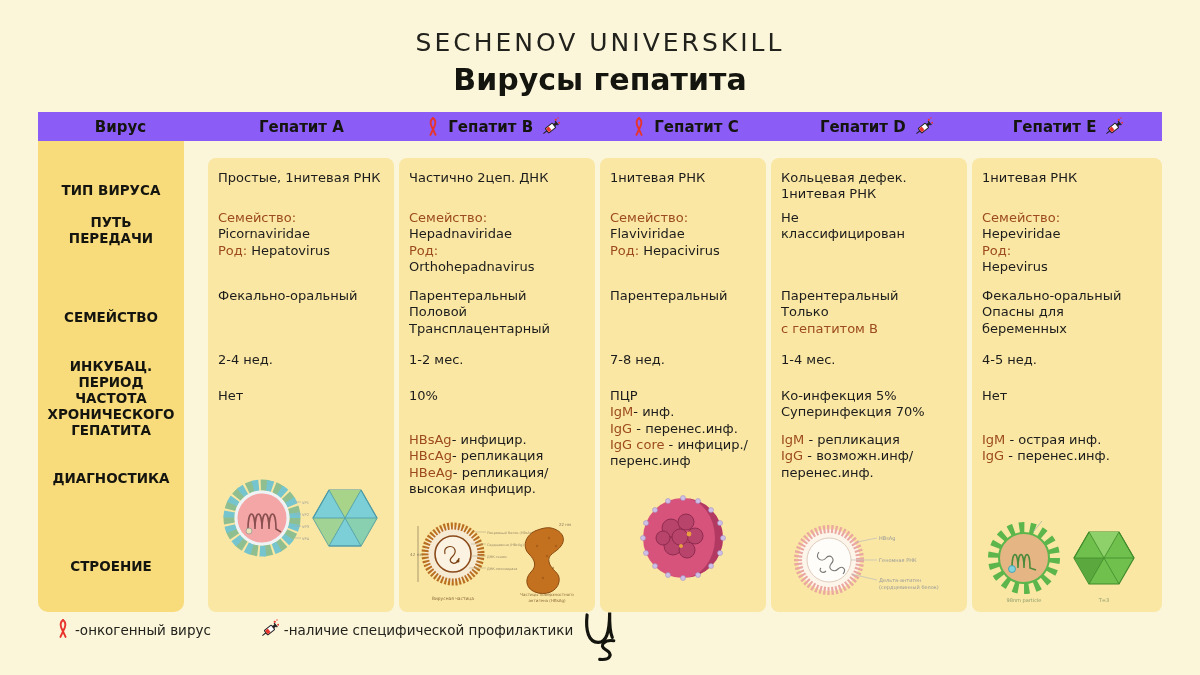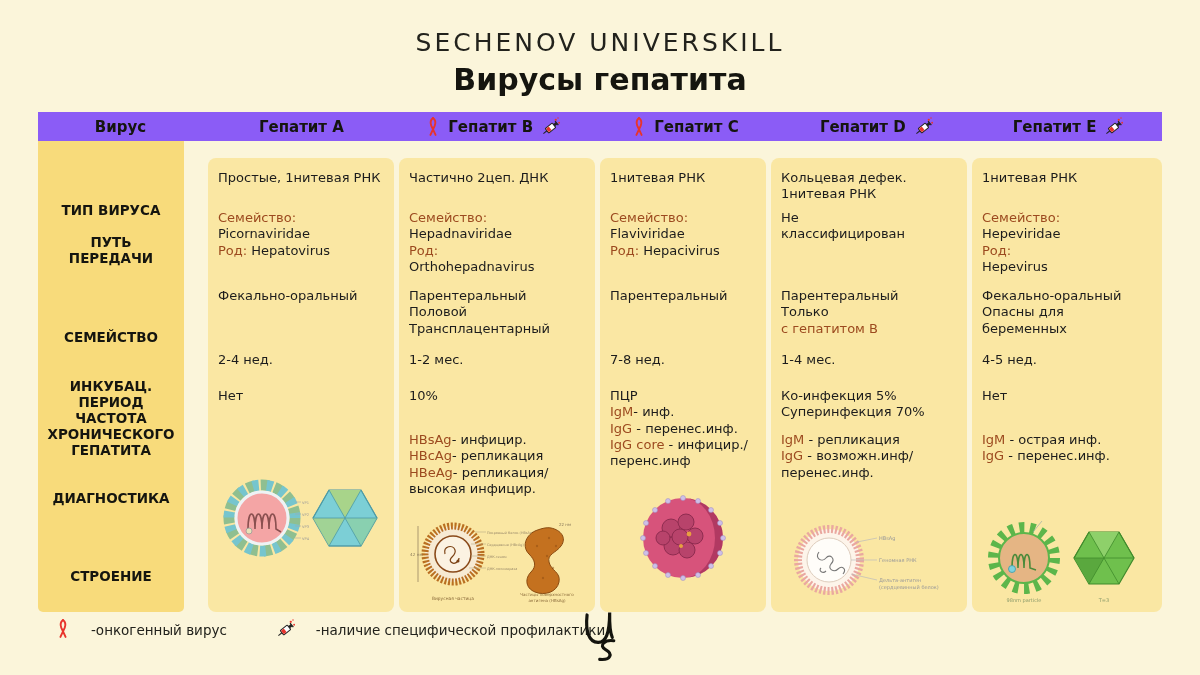--- a/index.html
+++ b/index.html
@@ -7,22 +7,22 @@
     width:1200px;height:675px;position:relative;overflow:hidden;
     background:#FBF5DA;color:#1c1c1c;
     font-family:"DejaVu Sans","Liberation Sans",sans-serif;
   }
   .brand{position:absolute;top:28px;left:0;width:100%;text-align:center;
     font-size:25px;letter-spacing:3px;font-weight:400;color:#22221c}
   .title{position:absolute;top:62px;left:0;width:100%;text-align:center;
     font-size:30px;font-weight:700;color:#15150f}
   .board{position:absolute;left:38px;top:112px;width:1124px;height:500px}
   .corner-col{position:absolute;left:0;top:0;width:146px;height:500px;
-    background:#F8DB7B;border-radius:5px;box-sizing:border-box;
-    padding-top:78px;display:flex;flex-direction:column}
+    background:#F8DB7B;border-radius:10px;box-sizing:border-box;
+    padding-top:58px;display:flex;flex-direction:column}
   .header-bar{position:absolute;left:0;top:0;width:1124px;height:29px;
     background:#8b5cf6;border-radius:0;display:grid;
     grid-template-columns:165px repeat(5,1fr);gap:5px;box-sizing:border-box}
   .hcell{display:flex;align-items:center;justify-content:center;gap:7px;
     font-weight:700;font-size:15px;color:#15150f}
   .panels{position:absolute;left:170px;top:46px;width:954px;height:372px;
     display:grid;grid-template-columns:repeat(5,1fr);gap:5px}
   .panel{background:#FAE7A3;border-radius:8px;box-sizing:border-box;
     padding:12px 10px 8px;display:flex;flex-direction:column;
     font-size:13px;line-height:1.25;color:#1c1c1c}
@@ -34,21 +34,21 @@
   .slot-chronic{height:44px}
   .slot-diag{height:84px}
   .slot-struct{flex:1;display:flex;align-items:center;justify-content:center;overflow:hidden}
   .accent{color:#9C4A1F}
   .rlabel{display:flex;align-items:center;justify-content:center;text-align:center;
     font-weight:700;font-size:13.5px;line-height:1.2;padding:0 8px;
     white-space:pre-line;color:#15150f}
   .rlabel.top{align-items:flex-start;padding-top:4px}
   .legend{position:absolute;left:55px;top:618px;display:flex;gap:48px;align-items:center;
     font-size:13.5px;color:#22221c}
-  .legend-item{display:flex;align-items:center;gap:20px}
+  .legend-item{display:flex;align-items:center;gap:4px}
   .logo{position:absolute;left:578px;top:606px}
   svg text{font-family:"DejaVu Sans","Liberation Sans",sans-serif}
 </style>
 </head>
 <body>
 
 <div class="brand">SECHENOV UNIVERSKILL</div>
 <div class="title">Вирусы гепатита</div>
 
 <div class="board">

